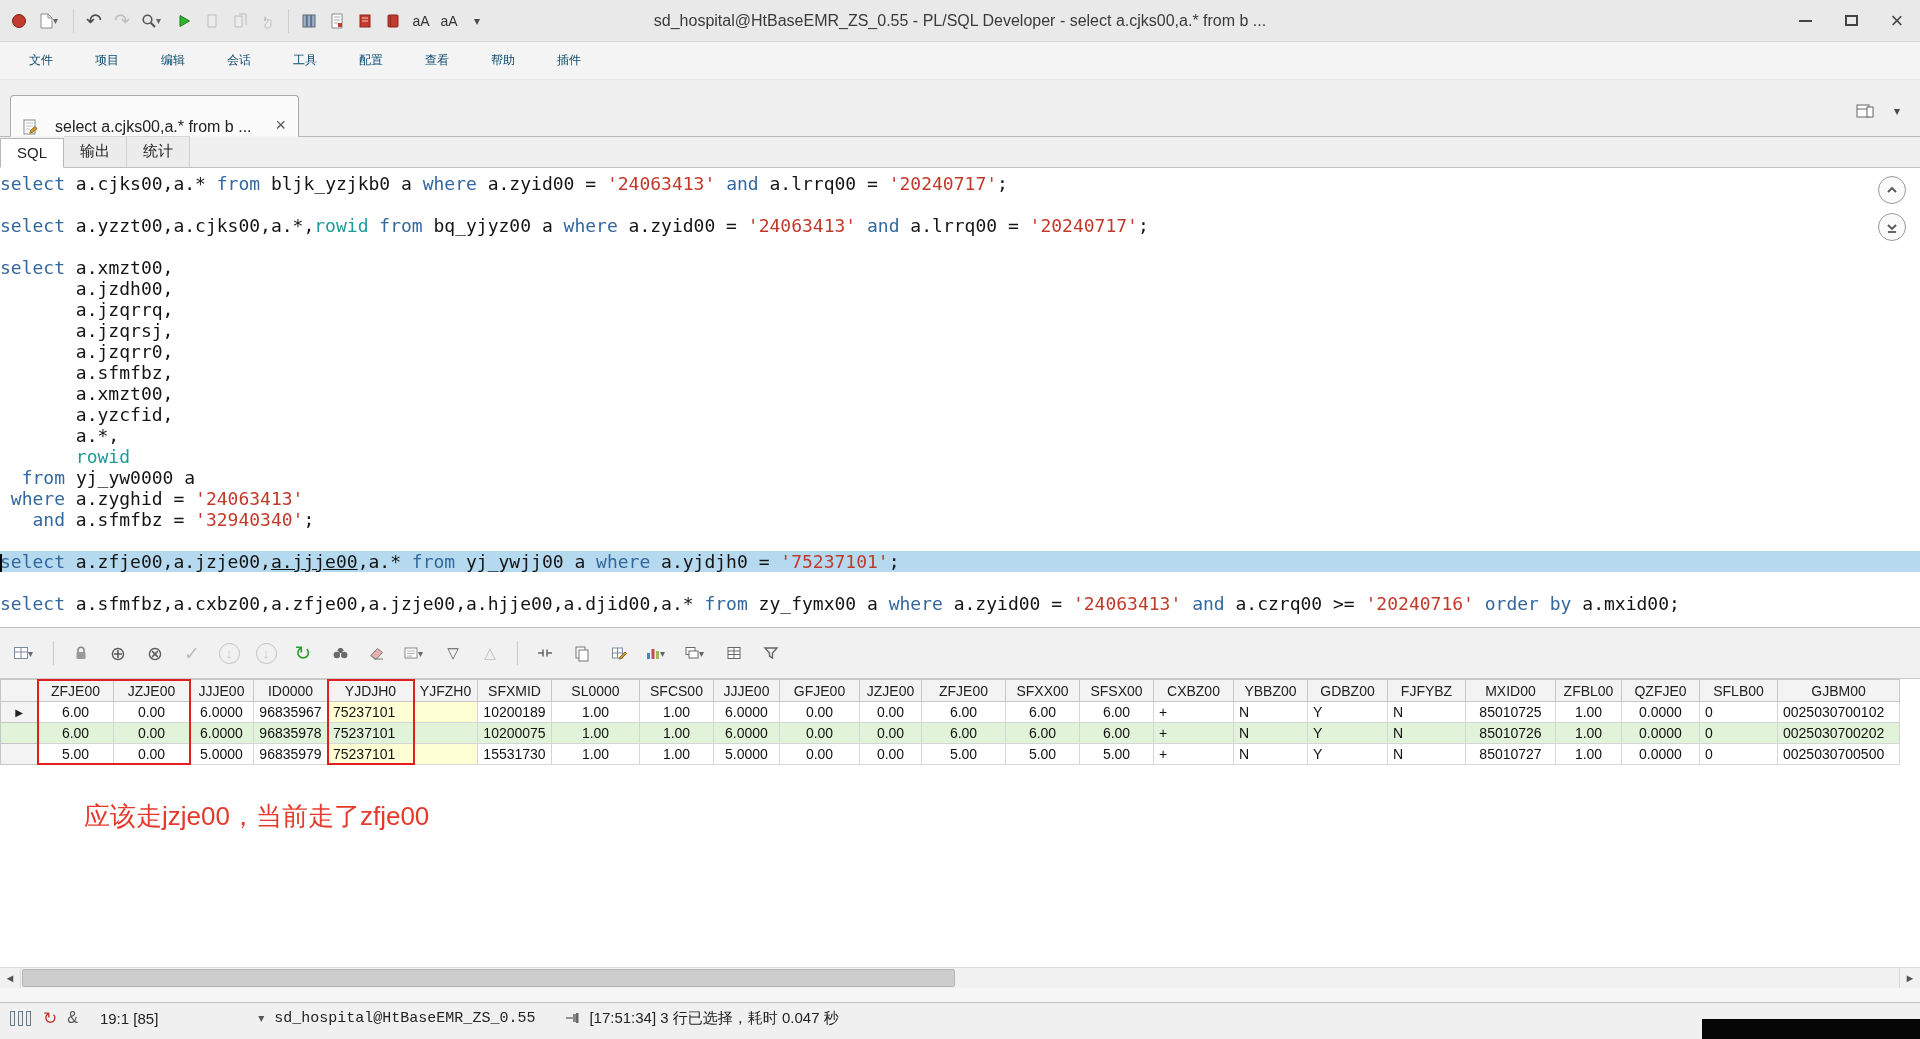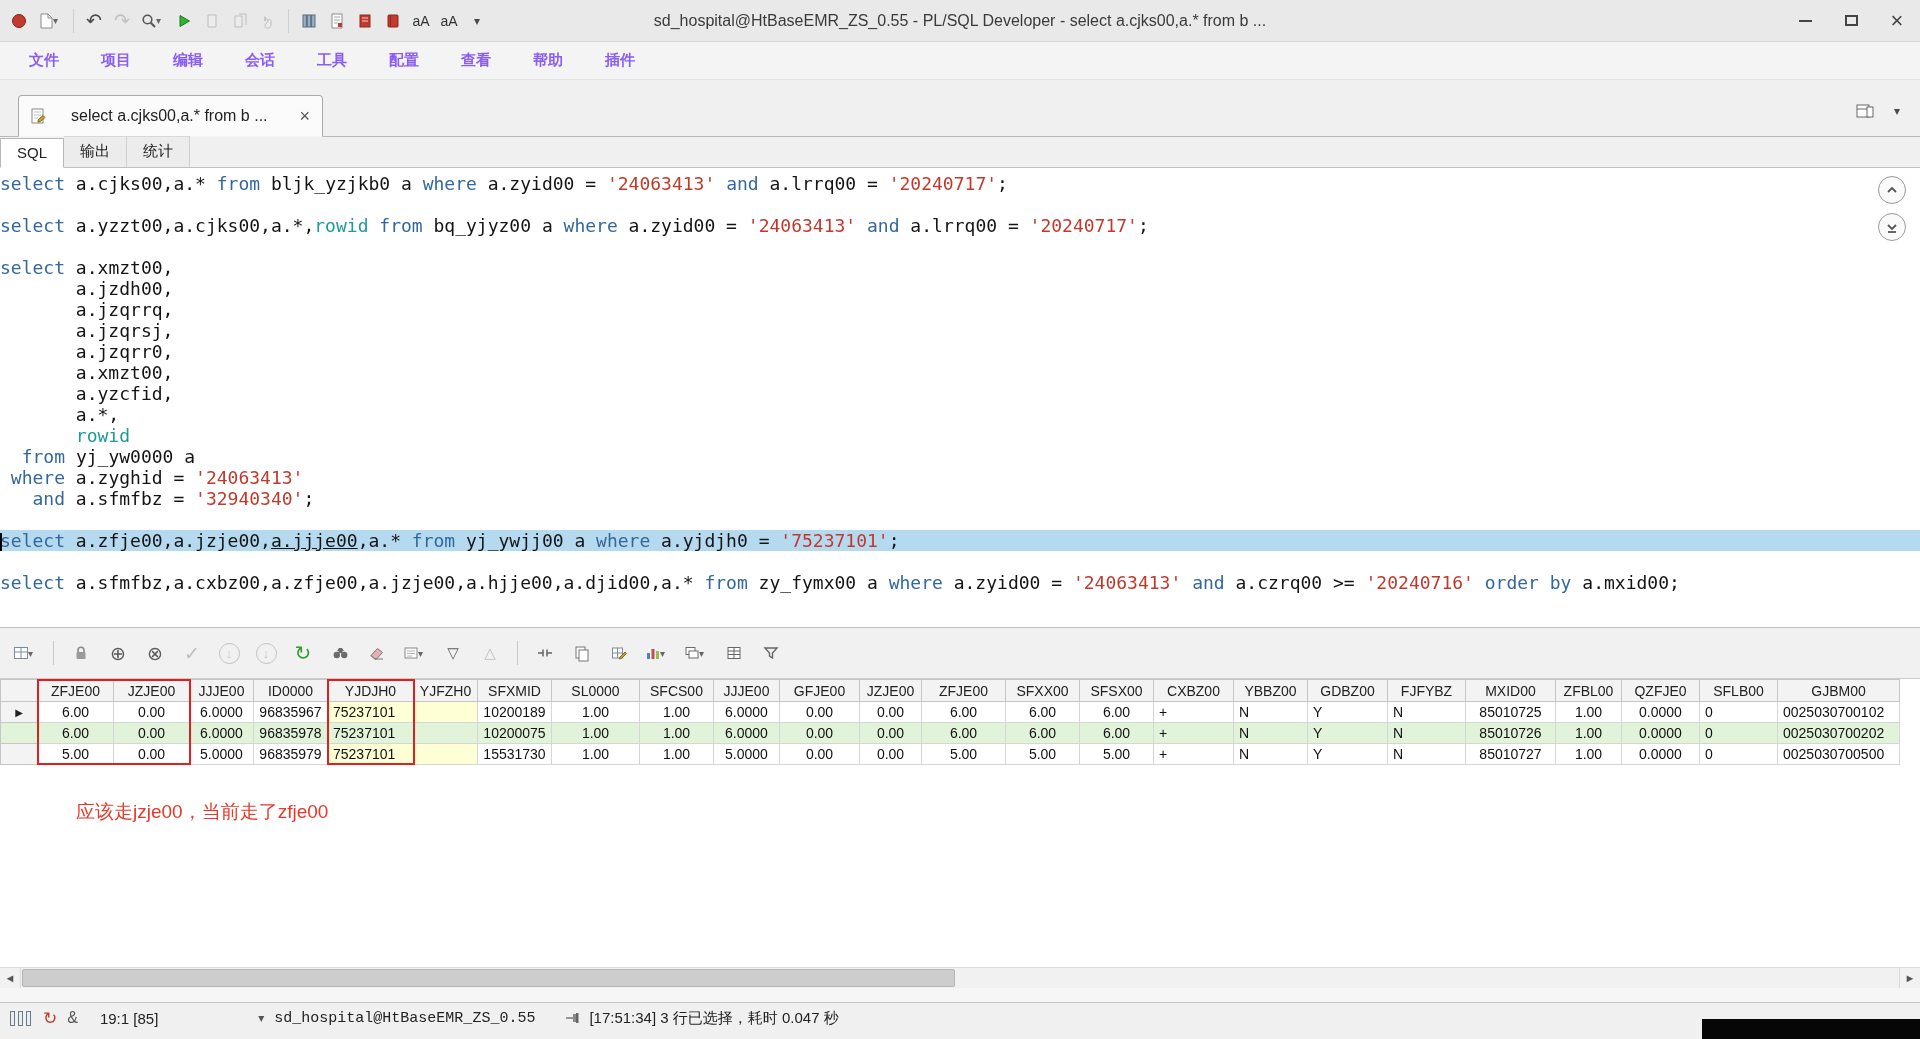--- a/index.html
+++ b/index.html
@@ -34,31 +34,31 @@
     width:46px; display:flex; align-items:center; justify-content:center; color:#444; font-size:18px;
   }
   .min-bar { width:13px; height:2px; background:#444; display:block; }
   .max-box { width:13px; height:11px; border:2px solid #444; display:block; }
 
   
   .menubar {
     height:38px; background:#f4f4f4; display:flex; align-items:center; padding:0 8px; flex:0 0 auto;
     border-bottom:1px solid #e4e4e4;
   }
-  .menu-item { padding:6px 21px; font-size:15px; color:#8b5cf6;font-weight:bold; }
+  .menu-item { padding:6px 21px; font-size:12px; color:#0c4a6e; }
 
   
   .tabbar {
     height:57px; background:#f0f0f0; border-bottom:1px solid #b8b8b8;
     display:flex; align-items:flex-end; padding:10px 10px 0 10px; flex:0 0 auto;
   }
   .doc-tab {
-    display:flex; align-items:center; gap:24px; height:42px; margin-bottom:-1px;
+    display:flex; align-items:flex-end; gap:16px; height:42px; margin-bottom:-1px;
     background:#fbfbfb; border:1px solid #a9a9a9; border-bottom:1px solid #f4f4f4;
-    border-radius:4px 4px 0 0; padding:0 12px 0 10px; font-size:16px; color:#222;margin-left:8px;
+    border-radius:4px 4px 0 0; padding:0 12px 0 10px; font-size:16px; color:#222;
   }
   .doc-tab .close { color:#555; font-size:18px; margin-left:8px; }
   .tabbar-right { margin-left:auto; display:flex; align-items:center; gap:6px; padding-bottom:12px; }
   .tabbar-right .tbtn { height:26px; }
 
   
   .subtabs {
     height:31px; background:#f0f0f0; border-bottom:1px solid #c0c0c0;
     display:flex; align-items:flex-end; flex:0 0 auto; padding-left:0;
   }
@@ -124,21 +124,21 @@
   table.results tr.alt td { background:#e1f3d8; }
   table.results td.tint { background:#ffffd6; }
   table.results td.al-r { text-align:center; }
   table.results td.al-l { text-align:left; }
   .red-box {
     position:absolute; top:0; height:100%; border:2px solid #e02020; pointer-events:none;
   }
 
   
   .workspace { flex:1 1 auto; background:#ffffff; position:relative; }
-  .annotation { position:absolute; left:76px; top:34px; color:#e5392b; font-size:19px; }
+  .annotation { position:absolute; left:84px; top:34px; color:#e5392b; font-size:26px; }
 
   
   .hscroll { height:21px; background:#f1f1f1; border-top:1px solid #dcdcdc; position:relative; flex:0 0 auto; }
   .hs-arrow {
     position:absolute; top:0; width:21px; height:20px; display:flex; align-items:center; justify-content:center;
     color:#555; font-size:11px; background:#f1f1f1;
   }
   .hs-arrow.left { left:0; border-right:1px solid #dadada; }
   .hs-arrow.right { right:0; border-left:1px solid #dadada; }
   .hs-thumb {
@@ -304,20 +304,21 @@
     <div>
         <div class="code-line"><span class="tok-k">select</span><span class="tok-p"> a.cjks00,a.* </span><span class="tok-k">from</span><span class="tok-p"> bljk_yzjkb0 a </span><span class="tok-k">where</span><span class="tok-p"> a.zyid00 = </span><span class="tok-s">'24063413'</span><span class="tok-p"> </span><span class="tok-k">and</span><span class="tok-p"> a.lrrq00 = </span><span class="tok-s">'20240717'</span><span class="tok-p">;</span></div>
         <div class="code-line">&nbsp;</div>
         <div class="code-line"><span class="tok-k">select</span><span class="tok-p"> a.yzzt00,a.cjks00,a.*,</span><span class="tok-r">rowid</span><span class="tok-p"> </span><span class="tok-k">from</span><span class="tok-p"> bq_yjyz00 a </span><span class="tok-k">where</span><span class="tok-p"> a.zyid00 = </span><span class="tok-s">'24063413'</span><span class="tok-p"> </span><span class="tok-k">and</span><span class="tok-p"> a.lrrq00 = </span><span class="tok-s">'20240717'</span><span class="tok-p">;</span></div>
         <div class="code-line">&nbsp;</div>
         <div class="code-line"><span class="tok-k">select</span><span class="tok-p"> a.xmzt00,</span></div>
         <div class="code-line"><span class="tok-p">       a.jzdh00,</span></div>
         <div class="code-line"><span class="tok-p">       a.jzqrrq,</span></div>
         <div class="code-line"><span class="tok-p">       a.jzqrsj,</span></div>
         <div class="code-line"><span class="tok-p">       a.jzqrr0,</span></div>
+        <div class="code-line"><span class="tok-p">       a.sfmfbz,</span></div>
         <div class="code-line"><span class="tok-p">       a.xmzt00,</span></div>
         <div class="code-line"><span class="tok-p">       a.yzcfid,</span></div>
         <div class="code-line"><span class="tok-p">       a.*,</span></div>
         <div class="code-line"><span class="tok-p">       </span><span class="tok-r">rowid</span></div>
         <div class="code-line"><span class="tok-p">  </span><span class="tok-k">from</span><span class="tok-p"> yj_yw0000 a</span></div>
         <div class="code-line"><span class="tok-p"> </span><span class="tok-k">where</span><span class="tok-p"> a.zyghid = </span><span class="tok-s">'24063413'</span></div>
         <div class="code-line"><span class="tok-p">   </span><span class="tok-k">and</span><span class="tok-p"> a.sfmfbz = </span><span class="tok-s">'32940340'</span><span class="tok-p">;</span></div>
         <div class="code-line">&nbsp;</div>
         <div class="code-line hl"><span class="caret"></span><span class="tok-k">select</span><span class="tok-p"> a.zfje00,a.jzje00,</span><span class="tok-u">a.jjje00</span><span class="tok-p">,a.* </span><span class="tok-k">from</span><span class="tok-p"> yj_ywjj00 a </span><span class="tok-k">where</span><span class="tok-p"> a.yjdjh0 = </span><span class="tok-s">'75237101'</span><span class="tok-p">;</span></div>
         <div class="code-line">&nbsp;</div>

